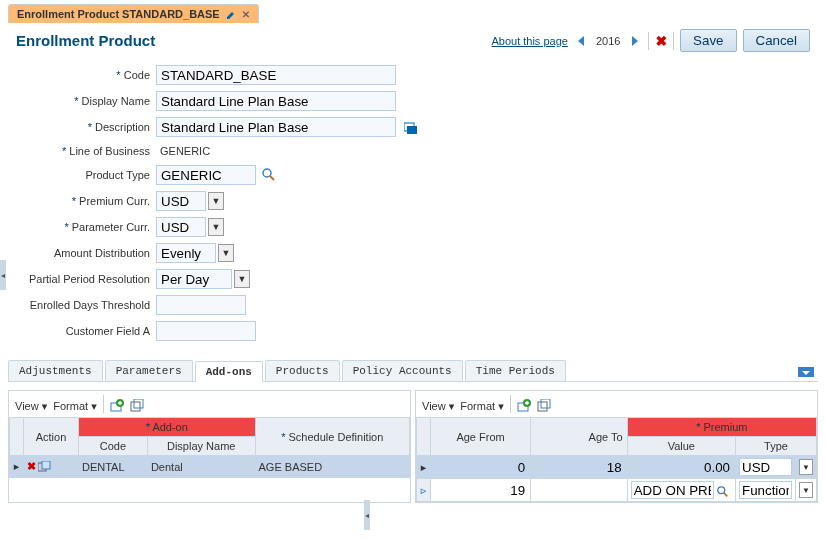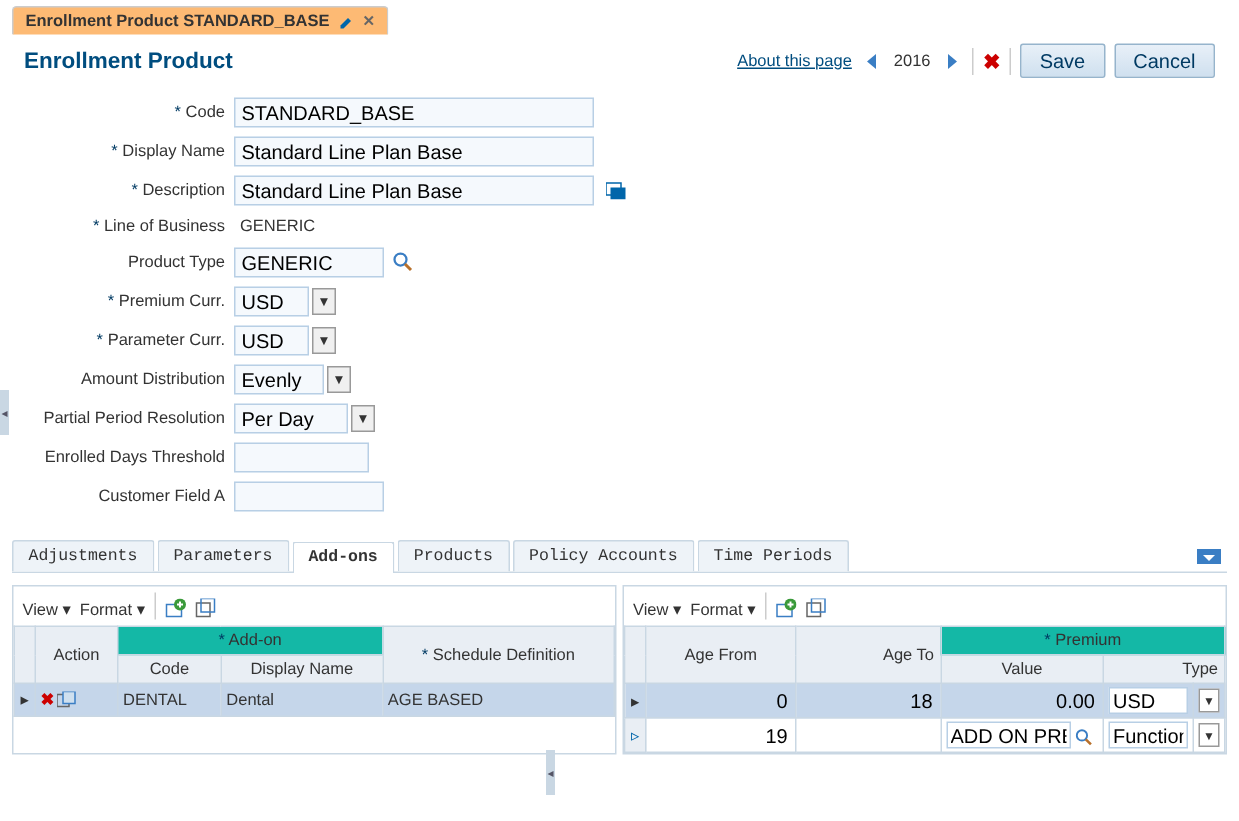--- a/index.html
+++ b/index.html
@@ -44,21 +44,21 @@
 
 .grids { display:flex; gap:0; padding: 8px; }
 .grid { border: 1px solid #c9d7e3; flex:1; }
 .grid + .grid { margin-left: 4px; }
 .gtoolbar { display:flex; align-items:flex-end; gap:6px; padding:4px 6px; }
 .ddmenu { cursor:pointer; }
 .tool-icon { cursor:pointer; }
 
 table.gt { width:100%; border-collapse: collapse; font-size:11px; }
 table.gt th { background:#e9eef4; border:1px solid #c9d7e3; padding:3px 4px; font-weight:normal; color:#333; }
-table.gt th.group { background:#14b8a6; }
+table.gt th.group { background:#ef4444; }
 table.gt td { border:1px solid #c9d7e3; padding:2px 3px; height:22px; }
 tr.sel td { background:#c5d6ea; }
 .rowhdr { width:14px; background:#e9eef4; text-align:center; cursor:pointer; }
 .rowhdr.expand { color:#0066aa; }
 .cell-in { width:100%; border:none; background:transparent; padding:1px 2px; text-align:right; height:18px; }
 .cell-in.left { text-align:left; }
 .cell-dd { border: 1px solid #999; background: #fff; width: 14px; height: 16px; display:inline-flex; align-items:center; justify-content:center; cursor:pointer; font-size:8px; }
 .action-cell { display:flex; gap:2px; align-items:center; }
 
 
@@ -248,21 +248,21 @@
     <table class="gt">
       <thead>
         <tr>
           <th rowspan="2" class="rowhdr"></th>
           <th rowspan="2" style="">Age From</th>
           <th rowspan="2" style="text-align:right">Age To</th>
           <th colspan="3" class="group"><span class="req">Premium</span></th>
         </tr>
         <tr>
           <th style="">Value</th>
-          <th colspan="2" style="text-align:right">Type</th>
+          <th colspan="2" style="text-align:center">Type</th>
         </tr>
       </thead>
       <tbody>
         <tr class="sel">
           <td class="rowhdr">▸</td>
           <td><input class="cell-in" value="0" style=""></td>
           <td><input class="cell-in" value="18" style=""></td>
           <td><input class="cell-in" value="0.00" style=""></td>
           <td style="width:60px"><input class="cell-in left" style="background: rgb(255, 255, 255); border: 1px solid rgb(184, 207, 229);" value="USD"></td>
           <td style="width:16px"><span class="cell-dd">▼</span></td>

